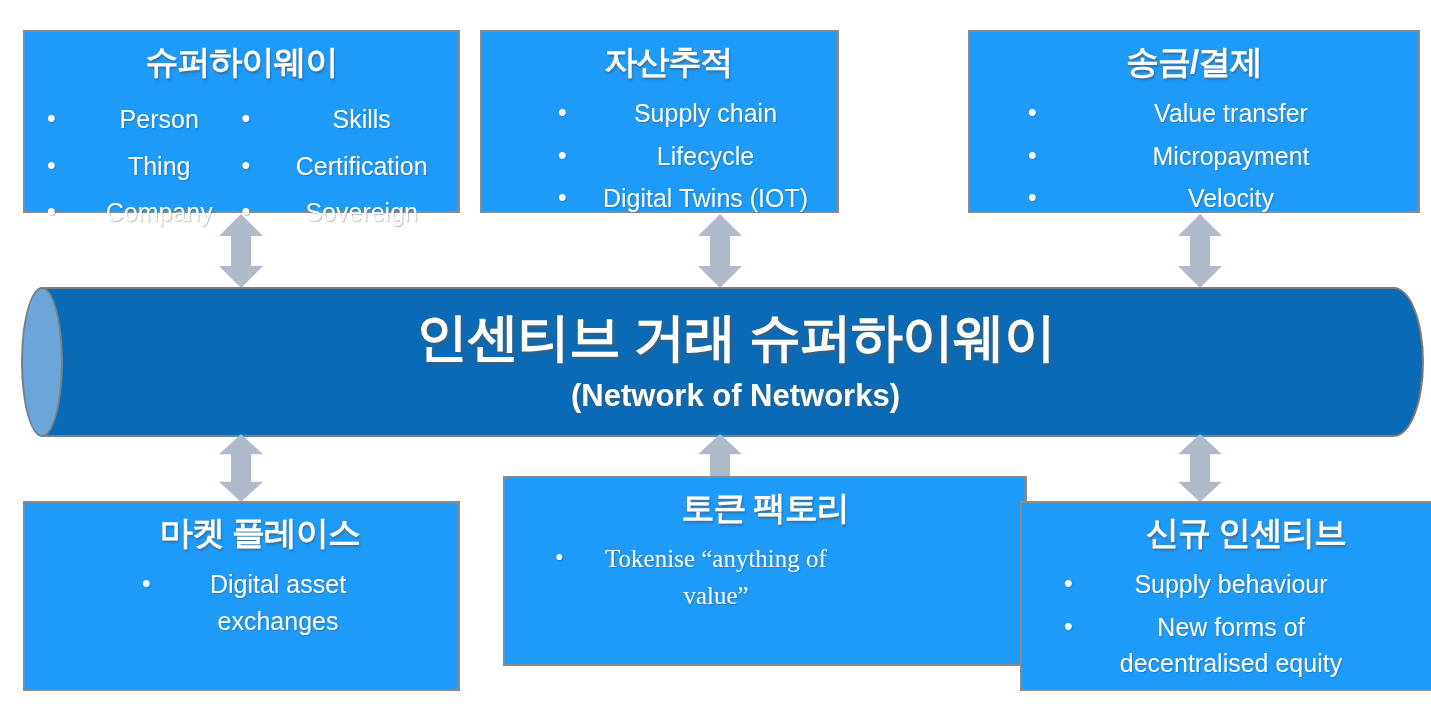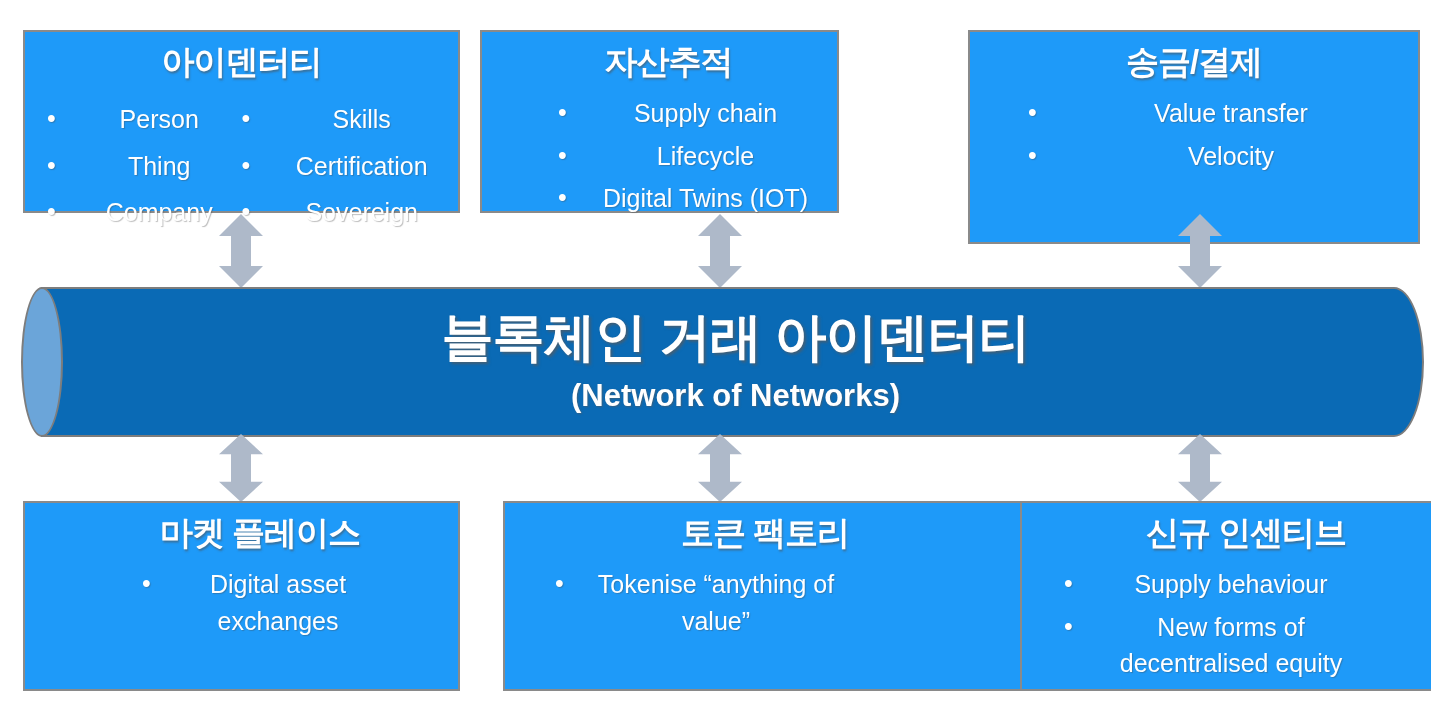--- a/index.html
+++ b/index.html
@@ -108,21 +108,21 @@
   .arrow{position:absolute;}
   .arrow svg{display:block;}
   .arrow polygon{fill:var(--arrow-fill);}
 </style>
 </head>
 <body>
 
 <div class="canvas">
 
   <div class="box" style="left:23px;top:30px;width:437px;height:183px;">
-    <div class="box-title">아이덴터티</div>
+    <div class="box-title">슈퍼하이웨이</div>
     <div class="cols">
       <ul class="bullets col1">
           <li>Person</li>
           <li>Thing</li>
           <li>Company</li>
         </ul>
       <ul class="bullets col2">
           <li>Skills</li>
           <li>Certification</li>
           <li>Sovereign</li>
@@ -132,24 +132,25 @@
 
   <div class="box" style="left:480px;top:30px;width:359px;height:183px;padding-left:18px;">
     <div class="box-title">자산추적</div>
     <ul class="bullets">
         <li>Supply chain</li>
         <li>Lifecycle</li>
         <li>Digital Twins (IOT)</li>
       </ul>
   </div>
 
-  <div class="box" style="left:968px;top:30px;width:452px;height:214px;">
+  <div class="box" style="left:968px;top:30px;width:452px;height:183px;">
     <div class="box-title">송금/결제</div>
     <ul class="bullets">
         <li>Value transfer</li>
+        <li>Micropayment</li>
         <li>Velocity</li>
       </ul>
   </div>
 
   <div class="arrow" style="left:219px;top:214px;">
     <svg width="44" height="74" viewBox="0 0 44 74" preserveAspectRatio="none">
       <polygon points="22,0 44,22 32,22 32,52 44,52 22,74 0,52 12,52 12,22 0,22"></polygon>
     </svg>
   </div>
   <div class="arrow" style="left:698px;top:214px;">
@@ -160,21 +161,21 @@
   <div class="arrow" style="left:1178px;top:214px;">
     <svg width="44" height="74" viewBox="0 0 44 74" preserveAspectRatio="none">
       <polygon points="22,0 44,22 32,22 32,52 44,52 22,74 0,52 12,52 12,22 0,22"></polygon>
     </svg>
   </div>
 
   <div class="pipe">
     <div class="pipe-body"></div>
     <div class="pipe-cap"></div>
     <div class="pipe-text">
-      <div class="pipe-title">블록체인 거래 아이덴터티</div>
+      <div class="pipe-title">인센티브 거래 슈퍼하이웨이</div>
       <div class="pipe-subtitle">(Network of Networks)</div>
     </div>
   </div>
 
   <div class="arrow" style="left:219px;top:434px;">
     <svg width="44" height="68" viewBox="0 0 44 74" preserveAspectRatio="none">
       <polygon points="22,0 44,22 32,22 32,52 44,52 22,74 0,52 12,52 12,22 0,22"></polygon>
     </svg>
   </div>
   <div class="arrow" style="left:698px;top:434px;">
@@ -188,21 +189,21 @@
     </svg>
   </div>
 
   <div class="box" style="left:23px;top:501px;width:437px;height:190px;padding-left:37px;">
     <div class="box-title">마켓 플레이스</div>
     <ul class="bullets indent80 wrap200">
         <li>Digital asset exchanges</li>
       </ul>
   </div>
 
-  <div class="box" style="left:503px;top:501px;width:524px;height:190px;">
+  <div class="box" style="left:503px;top:476px;width:524px;height:190px;font-family:Liberation Serif, serif;">
     <div class="box-title">토큰 팩토리</div>
     <ul class="bullets indent50 wrap250">
         <li>Tokenise “anything of value”</li>
       </ul>
   </div>
 
   <div class="box" style="left:1020px;top:501px;width:452px;height:190px;">
     <div class="box-title">신규 인센티브</div>
     <ul class="bullets indent42 wrap260">
         <li>Supply behaviour</li>

